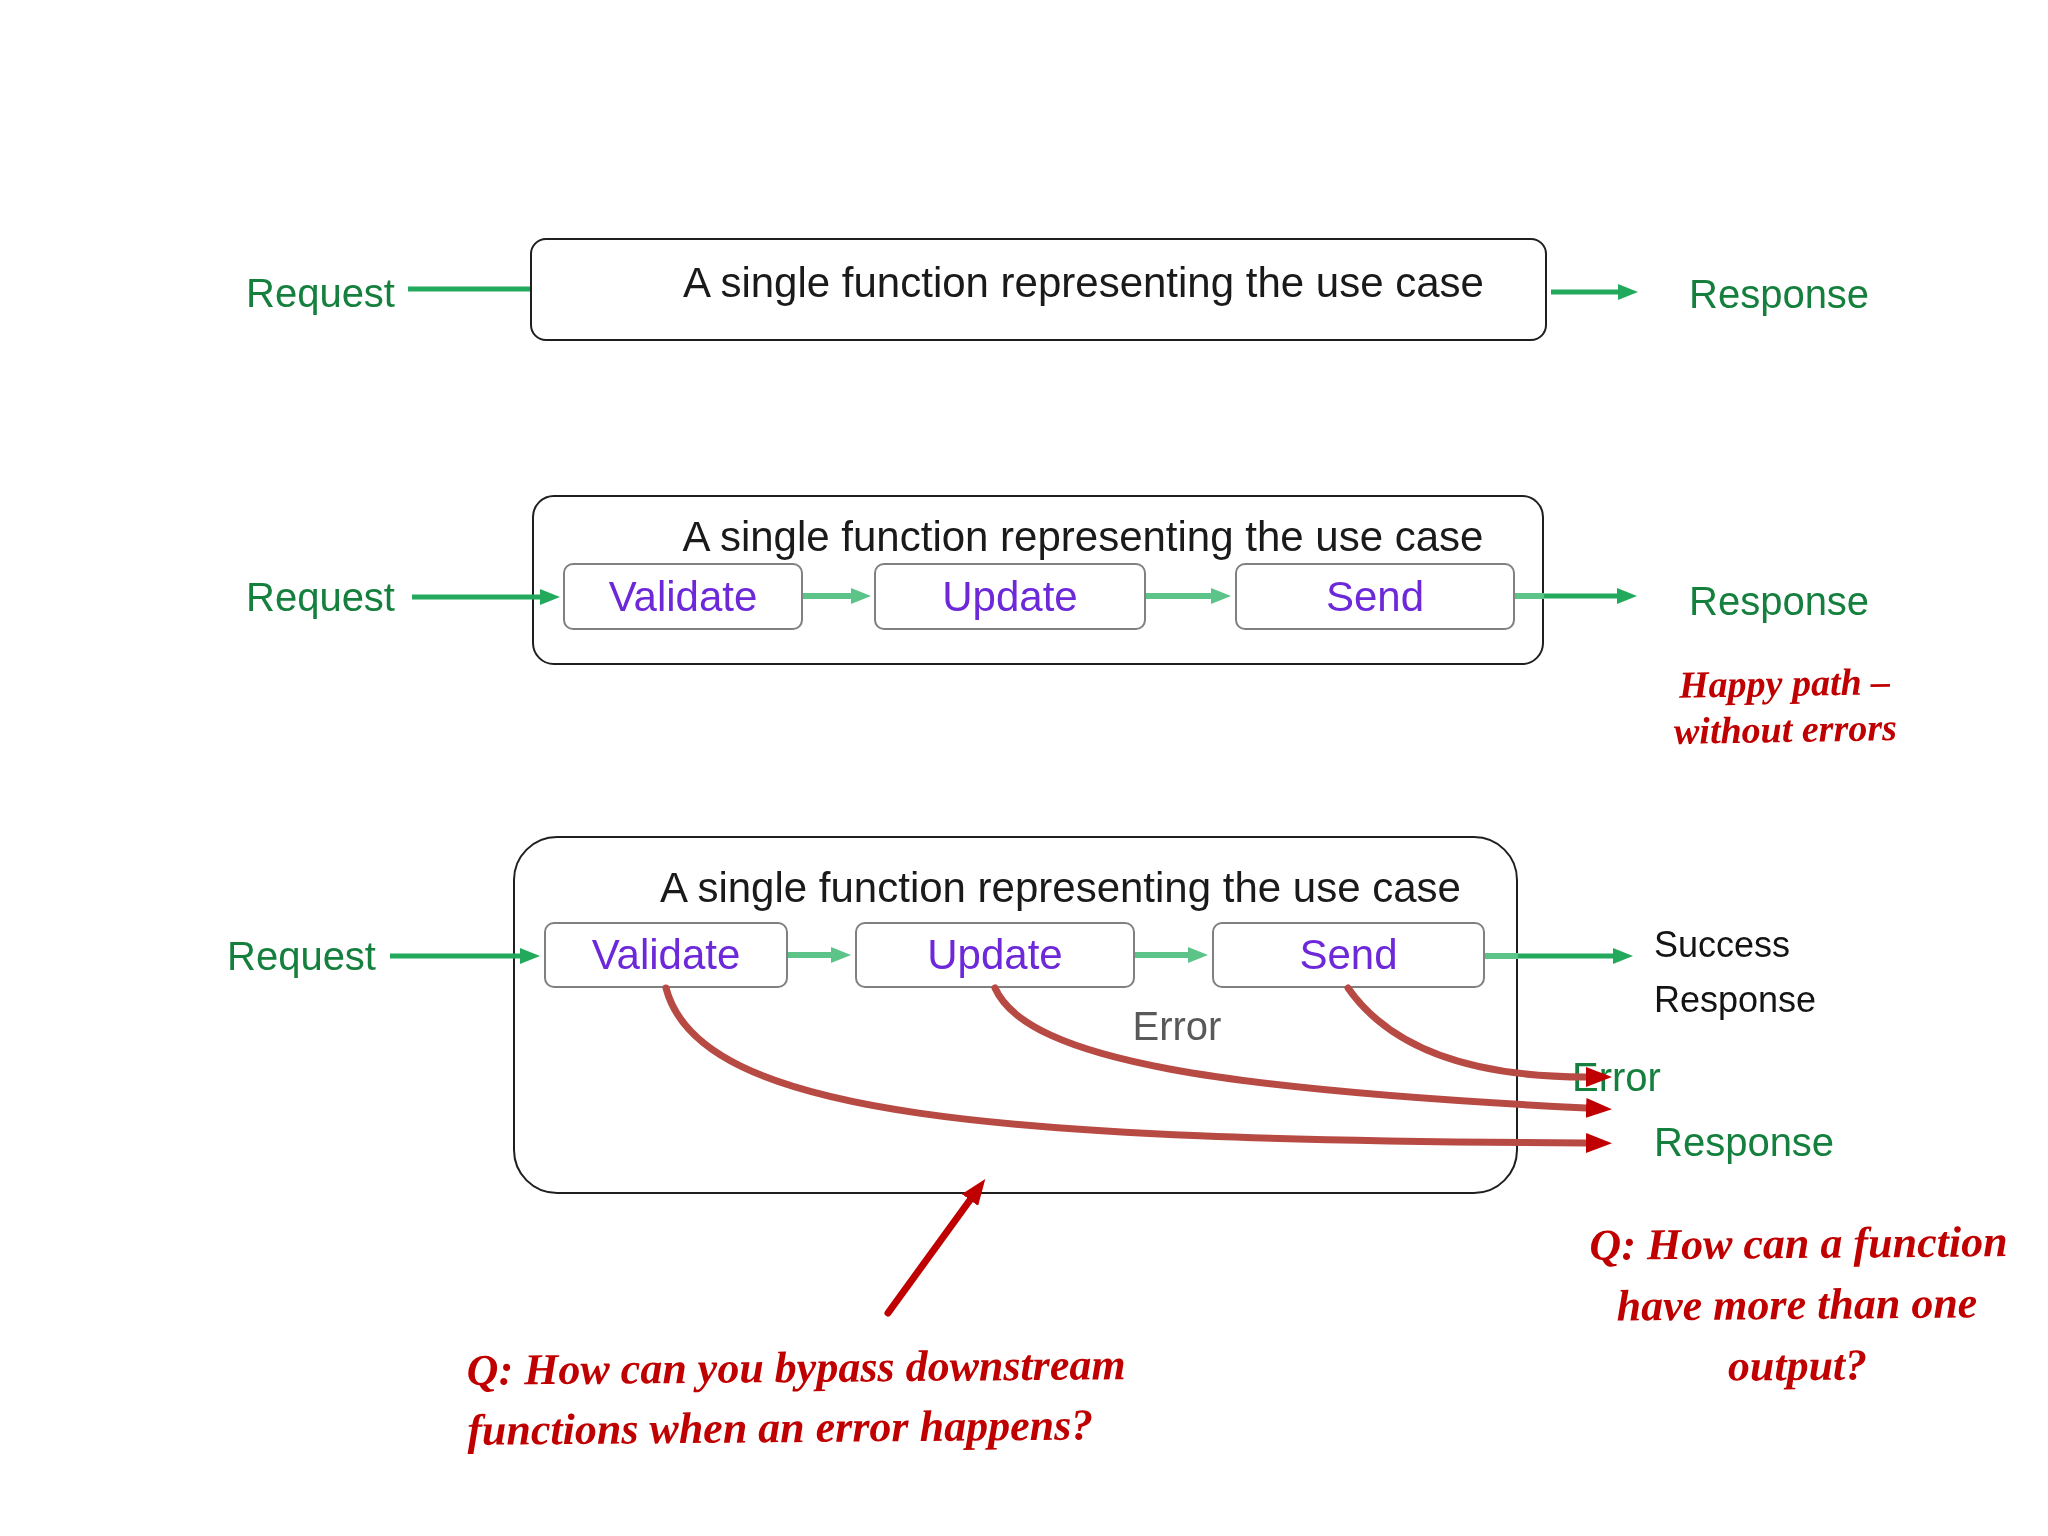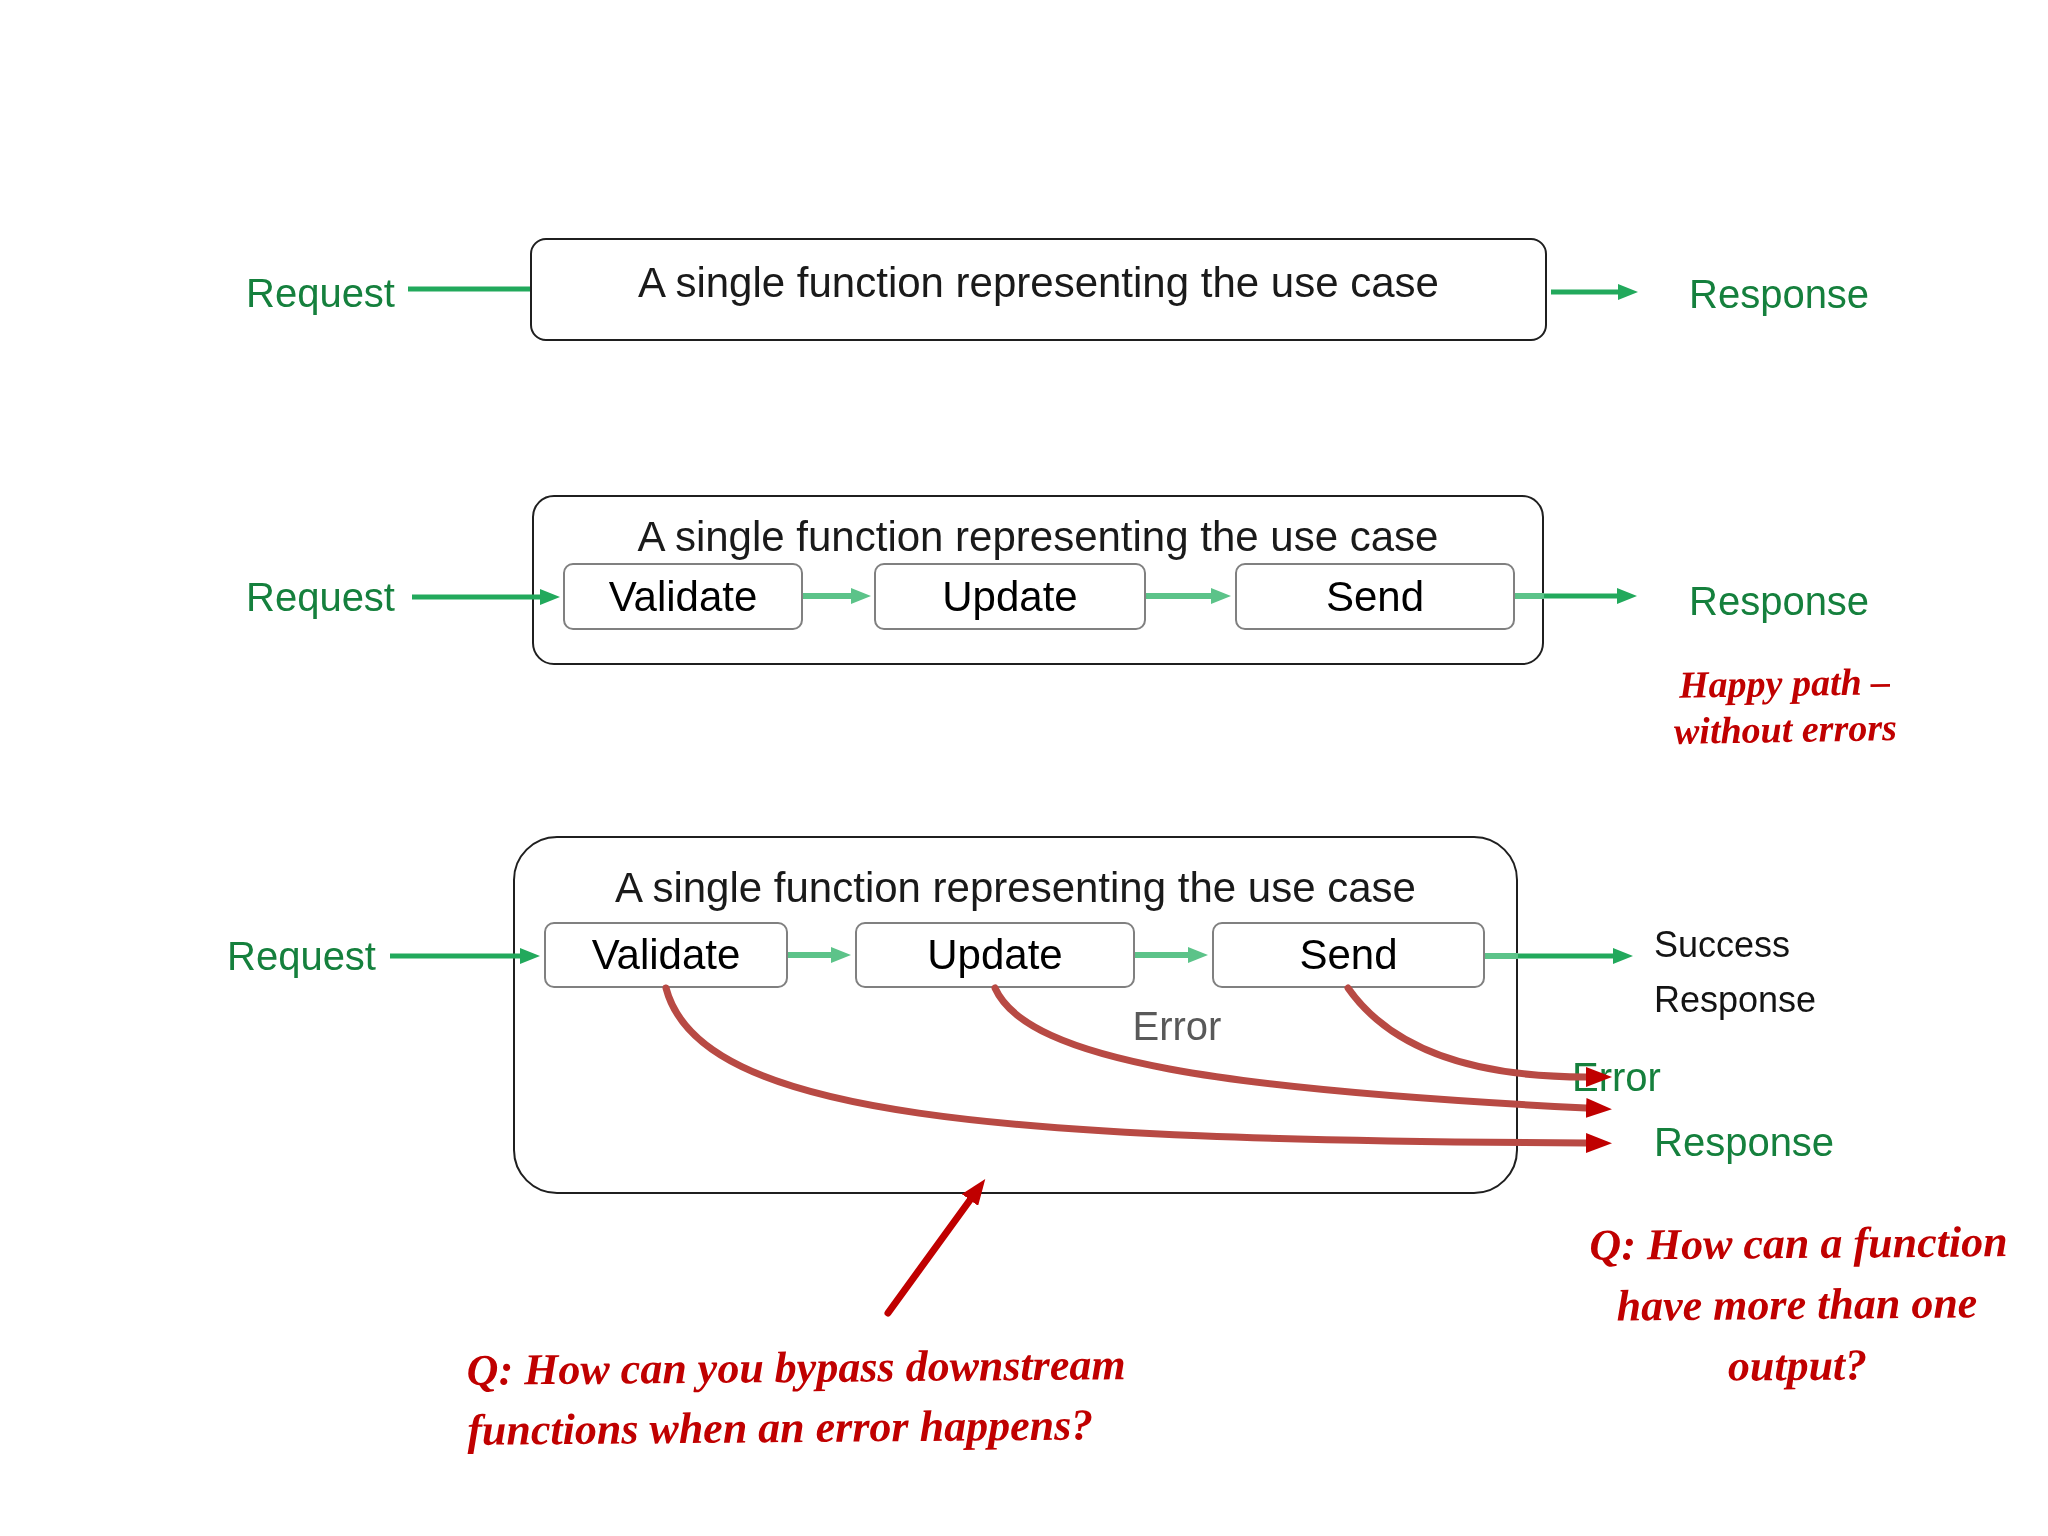--- a/index.html
+++ b/index.html
@@ -8,25 +8,25 @@
     font-family:"Liberation Sans",sans-serif;
   }
   .slide-title{
     position:absolute;left:78px;top:30px;font-size:58px;font-weight:bold;
     color:#a6a6a6;letter-spacing:-1px;
   }
   svg.overlay{position:absolute;left:0;top:0;width:2048px;height:1536px;pointer-events:none;z-index:5;}
   .lbl{position:absolute;font-size:40px;color:#15803d;white-space:nowrap;line-height:44px;}
   .lbl2{position:absolute;font-size:36px;color:#141414;white-space:nowrap;line-height:55px;}
   .outer-box{position:absolute;border:2px solid #1f1f1f;background:transparent;box-sizing:border-box;}
-  .box-title{position:absolute;font-size:42px;color:#1a1a1a;text-align:center;white-space:nowrap;}
+  .box-title{position:absolute;font-size:42px;color:#1a1a1a;text-align:center;white-space:nowrap;margin-left:45px;}
   .step-box{
     position:absolute;border:2px solid #808080;border-radius:10px;background:transparent;
     box-sizing:border-box;display:flex;align-items:center;justify-content:center;
-    font-size:42px;color:#000000;
+    font-size:42px;color:#6d28d9;
   }
   .errors-lbl{position:absolute;font-size:40px;color:#595959;text-align:center;}
   .hand{
     position:absolute;font-family:cursive;font-style:italic;font-weight:700;
     color:#c00000;white-space:nowrap;
   }
   .hand-note{font-size:38px;line-height:46px;text-align:center;transform:rotate(-1deg);}
   .hand-q{font-size:44px;line-height:60px;transform:rotate(-0.5deg);}
   .hand-q-right{font-size:44px;line-height:61px;text-align:center;transform:rotate(-0.5deg);}
 </style>

